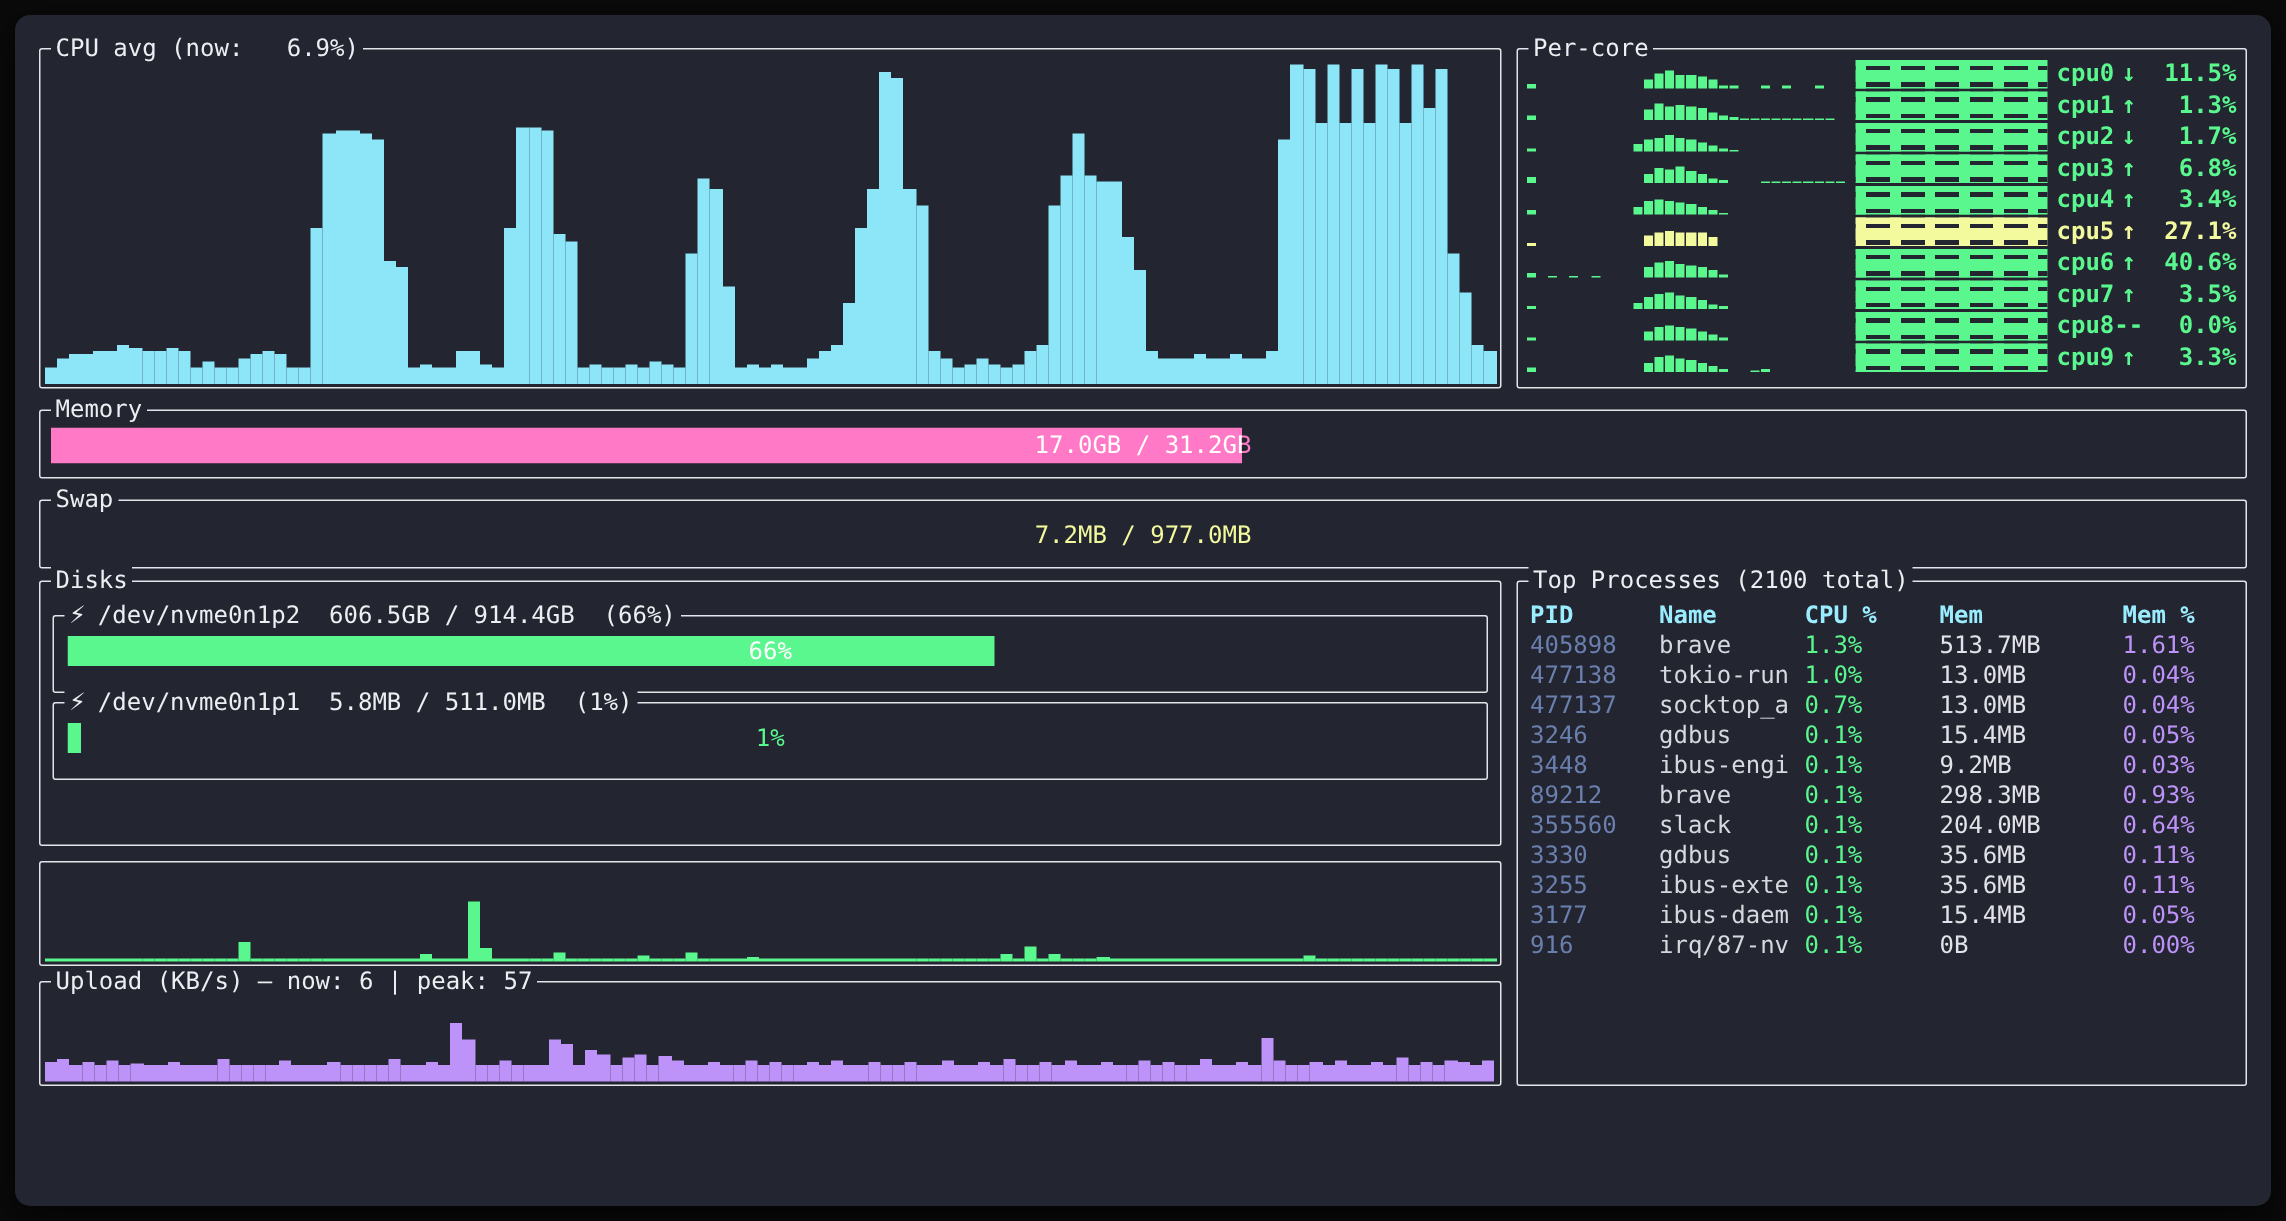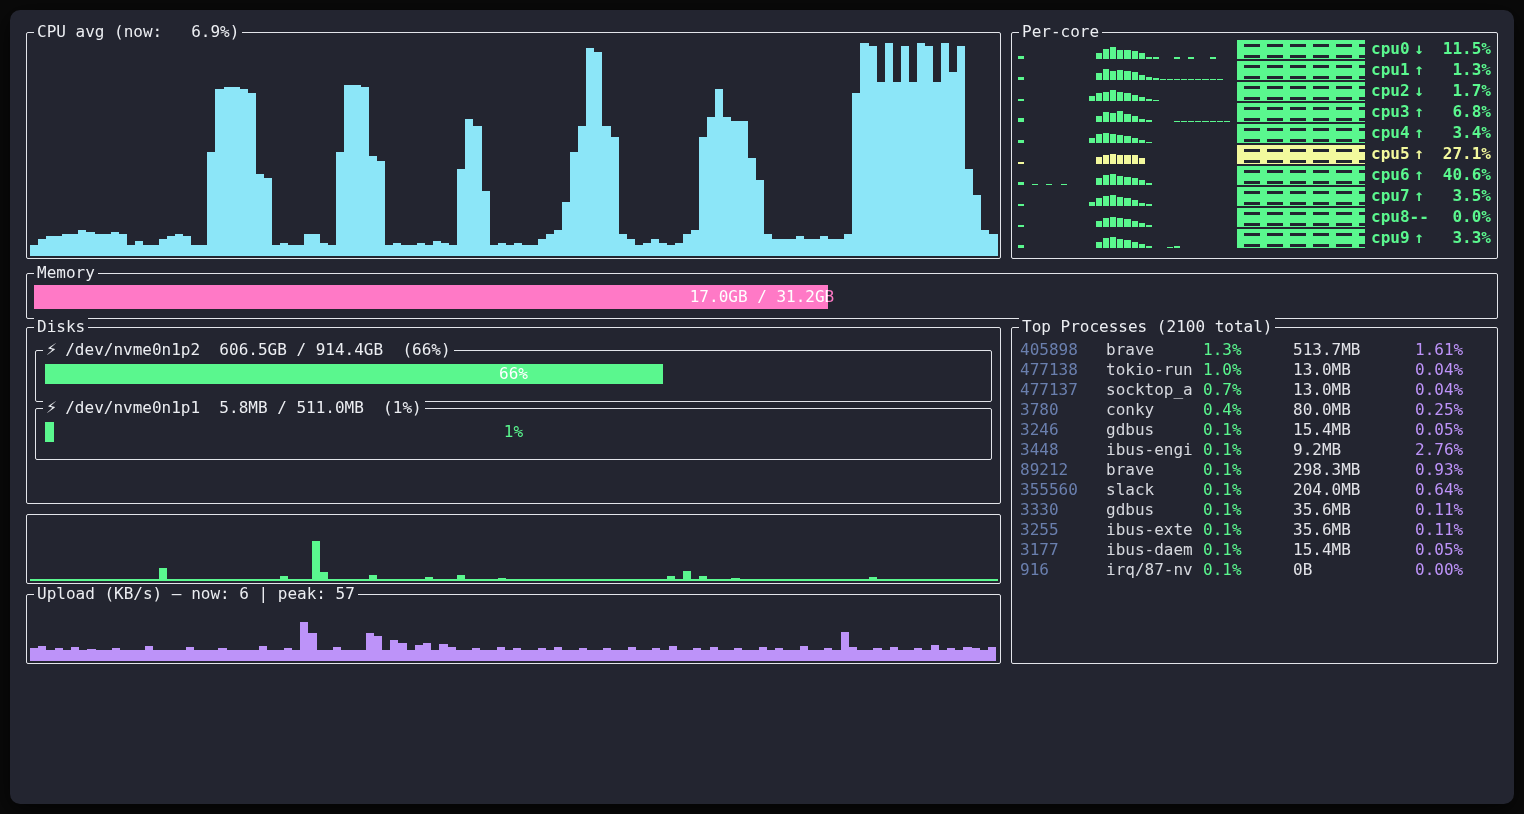--- a/index.html
+++ b/index.html
@@ -599,20 +599,26 @@
     <div class="panel mem-panel">
       <span class="panel-title">Memory</span>
       <div class="gauge" id="mem-gauge">
           <span class="g-out" style="color: rgb(255, 121, 198);">17.0GB / 31.2GB</span>
           <div class="g-fill" style="width: 54.5%; background: rgb(255, 121, 198);">
             <span class="g-in" style="width: 183.486%;">17.0GB / 31.2GB</span>
           </div>
         </div>
     </div>
 
+    <div class="panel swap-panel">
+      <span class="panel-title">Swap</span>
+      <div class="gauge" id="swap-gauge">
+          <span class="g-out" style="color: rgb(243, 249, 157);">7.2MB / 977.0MB</span>
+        </div>
+    </div>
 
     <div class="row4">
       <div class="left-col">
         <div class="panel disks-panel">
           <span class="panel-title">Disks</span>
           <div id="disk-list">
               <div class="disk-sub">
                 <span class="panel-title"><span class="disk-icon">⚡</span><span>/dev/nvme0n1p2  606.5GB / 914.4GB  (66%)</span></span>
                 <div class="gauge small">
                   <span class="g-out" style="color: rgb(90, 247, 142);">66%</span>
@@ -876,26 +882,26 @@
               <div class="bar bar-purple" style="height: 31%;"></div>
               <div class="bar bar-purple" style="height: 28%;"></div>
               <div class="bar bar-purple" style="height: 25%;"></div>
               <div class="bar bar-purple" style="height: 31%;"></div>
             </div>
         </div>
       </div>
       <div class="panel proc-panel">
         <span class="panel-title">Top Processes (2100 total)</span>
         <div id="proc-table">
+            <div class="proc-row header"><span>PID</span><span>Name</span><span>CPU %</span><span>Mem</span><span>Mem %</span></div>
             <div class="proc-row"><span class="c-pid">405898</span><span class="c-name">brave</span><span class="c-cpu">1.3%</span><span class="c-mem">513.7MB</span><span class="c-memp">1.61%</span></div>
             <div class="proc-row"><span class="c-pid">477138</span><span class="c-name">tokio-run</span><span class="c-cpu">1.0%</span><span class="c-mem">13.0MB</span><span class="c-memp">0.04%</span></div>
             <div class="proc-row"><span class="c-pid">477137</span><span class="c-name">socktop_a</span><span class="c-cpu">0.7%</span><span class="c-mem">13.0MB</span><span class="c-memp">0.04%</span></div>
-            <div class="proc-row"><span class="c-pid">3780</span><span class="c-name">conky</span><span class="c-cpu">0.4%</span><span class="c-mem">80.0MB</span><span class="c-memp">0.25%</span></div>
             <div class="proc-row"><span class="c-pid">3246</span><span class="c-name">gdbus</span><span class="c-cpu">0.1%</span><span class="c-mem">15.4MB</span><span class="c-memp">0.05%</span></div>
-            <div class="proc-row"><span class="c-pid">3448</span><span class="c-name">ibus-engi</span><span class="c-cpu">0.1%</span><span class="c-mem">9.2MB</span><span class="c-memp">2.76%</span></div>
+            <div class="proc-row"><span class="c-pid">3448</span><span class="c-name">ibus-engi</span><span class="c-cpu">0.1%</span><span class="c-mem">9.2MB</span><span class="c-memp">0.03%</span></div>
             <div class="proc-row"><span class="c-pid">89212</span><span class="c-name">brave</span><span class="c-cpu">0.1%</span><span class="c-mem">298.3MB</span><span class="c-memp">0.93%</span></div>
             <div class="proc-row"><span class="c-pid">355560</span><span class="c-name">slack</span><span class="c-cpu">0.1%</span><span class="c-mem">204.0MB</span><span class="c-memp">0.64%</span></div>
             <div class="proc-row"><span class="c-pid">3330</span><span class="c-name">gdbus</span><span class="c-cpu">0.1%</span><span class="c-mem">35.6MB</span><span class="c-memp">0.11%</span></div>
             <div class="proc-row"><span class="c-pid">3255</span><span class="c-name">ibus-exte</span><span class="c-cpu">0.1%</span><span class="c-mem">35.6MB</span><span class="c-memp">0.11%</span></div>
             <div class="proc-row"><span class="c-pid">3177</span><span class="c-name">ibus-daem</span><span class="c-cpu">0.1%</span><span class="c-mem">15.4MB</span><span class="c-memp">0.05%</span></div>
             <div class="proc-row"><span class="c-pid">916</span><span class="c-name">irq/87-nv</span><span class="c-cpu">0.1%</span><span class="c-mem">0B</span><span class="c-memp">0.00%</span></div>
           </div>
       </div>
     </div>
 

